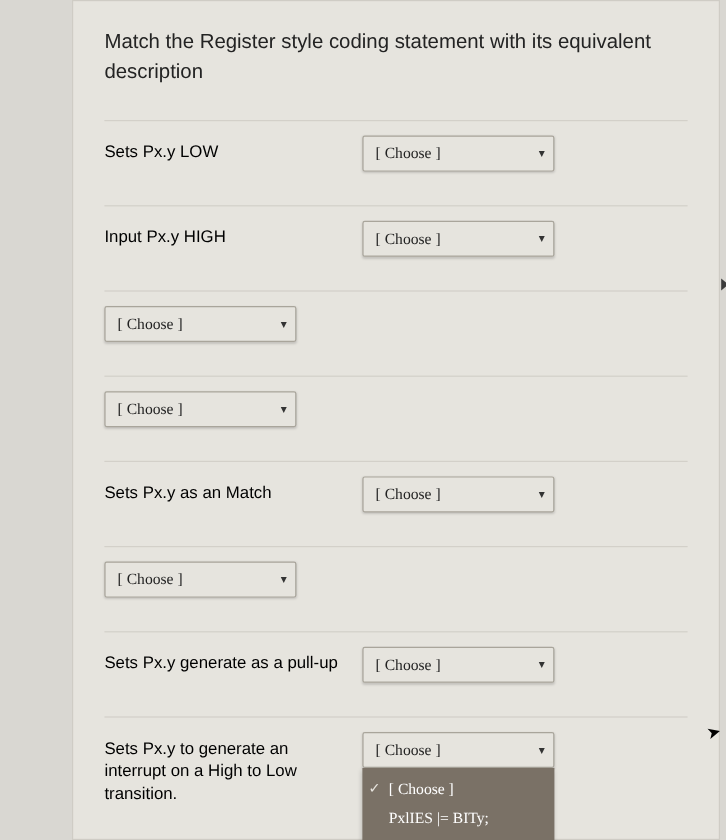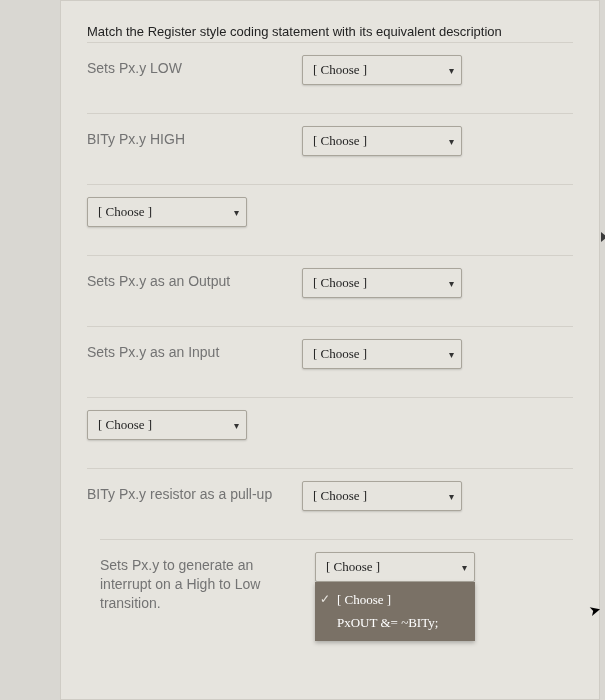--- a/index.html
+++ b/index.html
@@ -14,37 +14,38 @@
     position: absolute;
     left: 60px;
     top: 0;
     width: 540px;
     height: 700px;
     background: #e6e4de;
     border: 1px solid #cfccc5;
     padding: 22px 26px 0 26px;
   }
   .prompt {
-    font-size: 13px;
+    font-size: 17px;
     line-height: 1.45;
     color: #232323;
+    margin-bottom: 28px;
   }
   .row {
     display: flex;
     align-items: flex-start;
     border-top: 1px solid #d3d0c9;
     padding-top: 12px;
     padding-bottom: 28px;
     gap: 10px;
   }
   .row:first-of-type { border-top: 1px solid #d3d0c9; }
   .row .label {
     width: 205px;
     font-size: 14px;
-    color: #737373;
+    color: #000000;
     line-height: 1.35;
     padding-top: 4px;
   }
   .select-wrap {
     position: relative;
     flex: 0 0 auto;
     font-family: Liberation Serif, serif;
   }
   .select {
     width: 160px;
@@ -62,21 +63,21 @@
     user-select: none;
   }
   .select .caret {
     position: absolute;
     right: 8px;
     top: 50%;
     transform: translateY(-50%);
     font-size: 10px;
     color: #333;
   }
-  .row.open { padding-bottom: 0; margin-left: 13px; }
+  .row.open { padding-bottom: 0; }
   .dropdown {
     position: absolute;
     left: 0;
     top: 30px;
     width: 160px;
     background: #7a7166;
     color: #fff;
     font-size: 13px;
     padding: 6px 0;
     z-index: 5;
@@ -124,89 +125,89 @@
     <div class="label">Sets Px.y LOW</div>
     <div class="select-wrap">
       <div class="select">
         <span>[ Choose ]</span>
         <span class="caret">▾</span>
       </div>
     </div>
   </div>
 
   <div class="row">
-    <div class="label">BITy Px.y HIGH</div>
-    <div class="select-wrap">
-      <div class="select">
-        <span>[ Choose ]</span>
-        <span class="caret">▾</span>
-      </div>
-    </div>
-  </div>
-
-  <div class="row">
-    <div class="select-wrap">
-      <div class="select">
-        <span>[ Choose ]</span>
-        <span class="caret">▾</span>
-      </div>
-    </div>
-  </div>
-
-  <div class="row">
-    <div class="label">Sets Px.y as an Output</div>
-    <div class="select-wrap">
-      <div class="select">
-        <span>[ Choose ]</span>
-        <span class="caret">▾</span>
-      </div>
-    </div>
-  </div>
-
-  <div class="row">
-    <div class="label">Sets Px.y as an Input</div>
-    <div class="select-wrap">
-      <div class="select">
-        <span>[ Choose ]</span>
-        <span class="caret">▾</span>
-      </div>
-    </div>
-  </div>
-
-  <div class="row">
-    <div class="select-wrap">
-      <div class="select">
-        <span>[ Choose ]</span>
-        <span class="caret">▾</span>
-      </div>
-    </div>
-  </div>
-
-  <div class="row">
-    <div class="label">BITy Px.y resistor as a pull-up</div>
+    <div class="label">Input Px.y HIGH</div>
+    <div class="select-wrap">
+      <div class="select">
+        <span>[ Choose ]</span>
+        <span class="caret">▾</span>
+      </div>
+    </div>
+  </div>
+
+  <div class="row">
+    <div class="select-wrap">
+      <div class="select">
+        <span>[ Choose ]</span>
+        <span class="caret">▾</span>
+      </div>
+    </div>
+  </div>
+
+  <div class="row">
+    <div class="select-wrap">
+      <div class="select">
+        <span>[ Choose ]</span>
+        <span class="caret">▾</span>
+      </div>
+    </div>
+  </div>
+
+  <div class="row">
+    <div class="label">Sets Px.y as an Match</div>
+    <div class="select-wrap">
+      <div class="select">
+        <span>[ Choose ]</span>
+        <span class="caret">▾</span>
+      </div>
+    </div>
+  </div>
+
+  <div class="row">
+    <div class="select-wrap">
+      <div class="select">
+        <span>[ Choose ]</span>
+        <span class="caret">▾</span>
+      </div>
+    </div>
+  </div>
+
+  <div class="row">
+    <div class="label">Sets Px.y generate as a pull-up</div>
     <div class="select-wrap">
       <div class="select">
         <span>[ Choose ]</span>
         <span class="caret">▾</span>
       </div>
     </div>
   </div>
 
   <div class="row open">
     <div class="label">Sets Px.y to generate an interrupt on a High to Low transition.</div>
     <div class="select-wrap">
       <div class="select">
         <span>[ Choose ]</span>
         <span class="caret">▾</span>
       </div>
       <div class="dropdown">
         <div class="opt">
           <span class="check">✓</span>
           <span>[ Choose ]</span>
         </div>
+        <div class="opt"><span>PxlIES |= BITy;</span></div>
         <div class="opt"><span>PxOUT &amp;= ~BITy;</span></div>
 
       </div>
     </div>
   </div>
 
 </div>
 
 <div class="side-caret"></div>
 <div class="cursor">➤</div>

